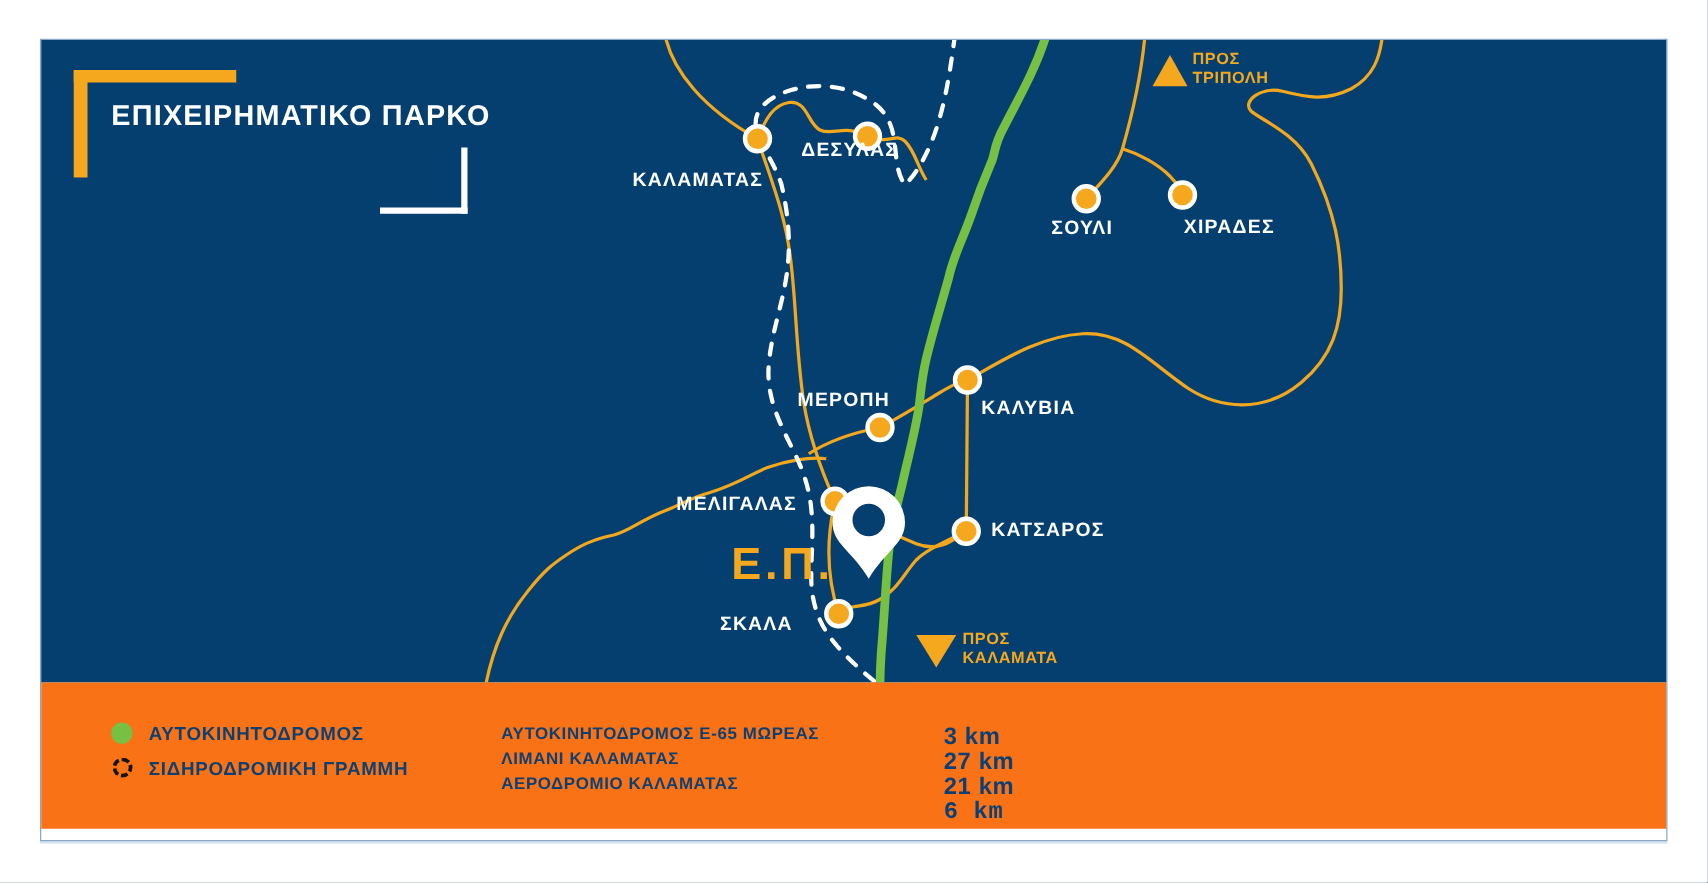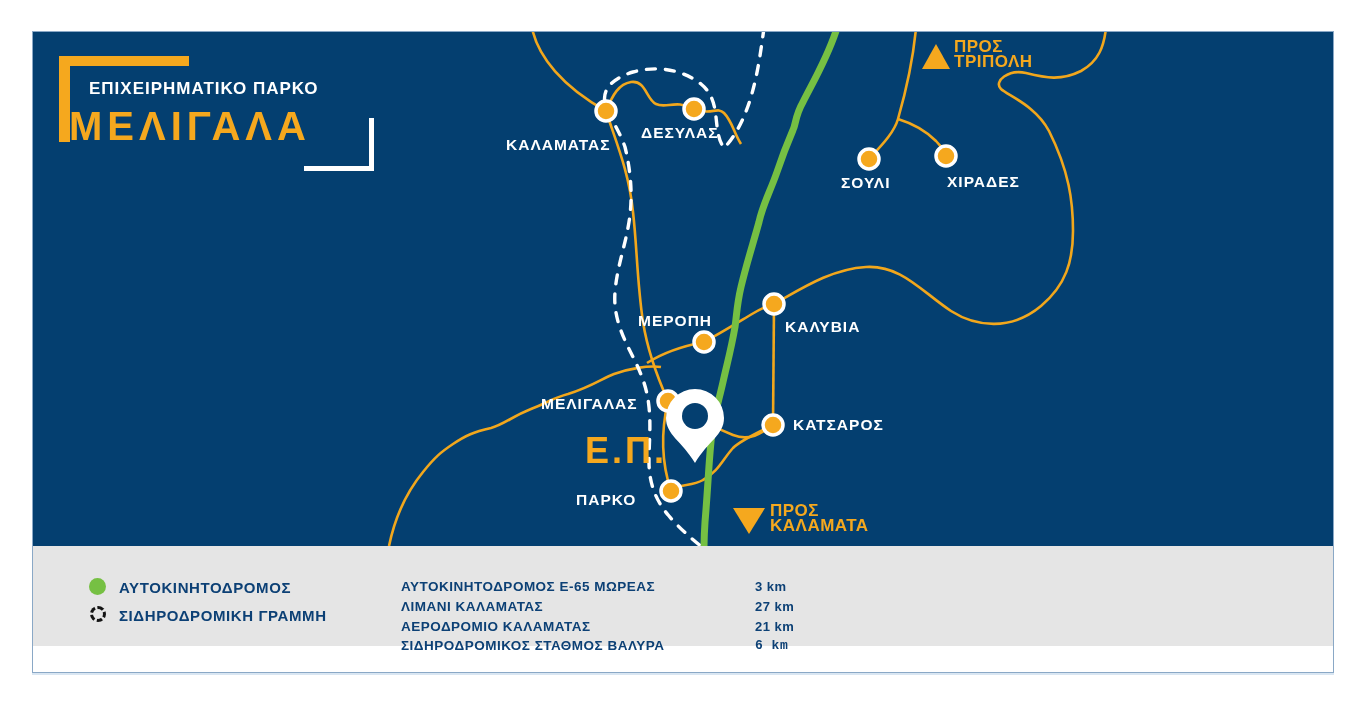--- a/index.html
+++ b/index.html
@@ -13,48 +13,48 @@
   .board{position:absolute;left:32px;top:31px;width:1302px;height:642px;
     border:1.5px solid var(--border);box-shadow:0 2px 0 #d9e6f2;}
   .map{position:relative;width:100%;height:514px;background:var(--navy);overflow:hidden;}
   .map svg{position:absolute;left:0;top:0;}
 
   
   .bracket-yellow{position:absolute;left:26px;top:24px;width:130px;height:86px;
     border-left:11px solid var(--yellow);border-top:10px solid var(--yellow);}
   .bracket-white{position:absolute;left:271px;top:86px;width:70px;height:53px;
     border-right:5px solid #fff;border-bottom:5px solid #fff;}
-  .brand-line1{position:absolute;left:56px;top:47px;color:#fff;font-size:17px;
+  .brand-line1{position:absolute;left:56px;top:47px;color:#fff;font-size:23px;
     font-weight:bold;letter-spacing:1px;white-space:nowrap;}
   .brand-line2{position:absolute;left:36px;top:72px;color:var(--yellow);font-size:40px;
     font-weight:bold;letter-spacing:5px;white-space:nowrap;}
 
   
   .town{position:absolute;color:#fff;font-size:15.5px;font-weight:bold;
     letter-spacing:1px;white-space:nowrap;}
   .park-label{position:absolute;left:513px;top:398px;color:var(--yellow);
     font-size:36px;font-weight:bold;letter-spacing:3px;margin-left:39px;}
-  .dir{position:absolute;color:var(--yellow);font-size:17px;font-weight:bold;
+  .dir{position:absolute;color:var(--yellow);font-size:13px;font-weight:bold;
     letter-spacing:0.5px;line-height:15px;white-space:nowrap;}
   .tri-up{position:absolute;width:0;height:0;border-left:14px solid transparent;
     border-right:14px solid transparent;border-bottom:25px solid var(--yellow);}
   .tri-down{position:absolute;width:0;height:0;border-left:16px solid transparent;
     border-right:16px solid transparent;border-top:26px solid var(--yellow);}
 
   
-  .legendbar{position:relative;width:100%;height:100px;background:#e5e5e5;}
+  .legendbar{position:relative;width:100%;height:117px;background:#f97316;}
   .legend-item-label{position:absolute;color:var(--legendtext);font-size:15px;
     font-weight:bold;letter-spacing:0.6px;white-space:nowrap;}
   .legend-dot{position:absolute;left:56px;top:32px;width:17px;height:17px;
     border-radius:50%;background:var(--green);}
   .legend-ring{position:absolute;left:57px;top:60px;width:16px;height:16px;
     border-radius:50%;border:3px dashed var(--railblack);}
   .dist-label{position:absolute;left:368px;color:var(--legendtext);font-size:13.5px;
     font-weight:bold;letter-spacing:0.5px;white-space:nowrap;text-align:right;}
-  .dist-value{position:absolute;left:722px;color:var(--legendtext);font-size:13px;
+  .dist-value{position:absolute;left:722px;color:var(--legendtext);font-size:19px;
     font-weight:bold;letter-spacing:0.5px;white-space:nowrap;}
 </style>
 </head>
 <body>
 
 <div class="page">
   <div class="board">
 
     <div class="map">
       <svg width="1302" height="514" viewBox="0 0 1302 514">
@@ -92,32 +92,31 @@
         </g>
 
         <g>
           <path fill="#ffffff" d="M662,431 C649,409 633,403 633,386 A29 29 0 1 1 691,386 C691,403 675,409 662,431 Z"></path>
           <circle cx="662" cy="384" r="13" fill="#043f70"></circle>
         </g>
       </svg>
 
       <div class="bracket-yellow"></div>
       <div class="brand-line1">ΕΠΙΧΕΙΡΗΜΑΤΙΚΟ ΠΑΡΚΟ</div>
-      <div class="brand-line2">ΜΕΛΙΓΑΛΑ</div>
       <div class="bracket-white"></div>
 
       <div class="town" style="left:473px;top:104px;">ΚΑΛΑΜΑΤΑΣ</div>
-      <div class="town" style="left:608px;top:92px;">ΔΕΣΥΛΑΣ</div>
+      <div class="town" style="left:608px;top:80px;">ΔΕΣΥΛΑΣ</div>
       <div class="town" style="left:808px;top:142px;">ΣΟΥΛΙ</div>
       <div class="town" style="left:914px;top:141px;text-align:right;">ΧΙΡΑΔΕΣ</div>
       <div class="town" style="left:605px;top:280px;">ΜΕΡΟΠΗ</div>
       <div class="town" style="left:752px;top:286px;">ΚΑΛΥΒΙΑ</div>
       <div class="town" style="left:508px;top:363px;">ΜΕΛΙΓΑΛΑΣ</div>
       <div class="town" style="left:760px;top:384px;">ΚΑΤΣΑΡΟΣ</div>
-      <div class="town" style="left:543px;top:459px;">ΠΑΡΚΟ</div>
+      <div class="town" style="left:543px;top:459px;">ΣΚΑΛΑ</div>
 
       <div class="park-label">Ε.Π.</div>
 
       <div class="tri-up" style="left:889px;top:12px;"></div>
       <div class="dir" style="left:921px;top:7px;">
         <span>ΠΡΟΣ</span><br>
         <span>ΤΡΙΠΟΛΗ</span>
       </div>
       <div class="tri-down" style="left:700px;top:476px;"></div>
       <div class="dir" style="left:737px;top:471px;">
@@ -131,18 +130,17 @@
       <div class="legend-item-label" style="left:86px;top:33px;">ΑΥΤΟΚΙΝΗΤΟΔΡΟΜΟΣ</div>
       <span class="legend-ring"></span>
       <div class="legend-item-label" style="left:86px;top:61px;">ΣΙΔΗΡΟΔΡΟΜΙΚΗ ΓΡΑΜΜΗ</div>
 
       <div class="dist-label" style="top:33px;">ΑΥΤΟΚΙΝΗΤΟΔΡΟΜΟΣ Ε-65 ΜΩΡΕΑΣ</div>
       <div class="dist-value" style="top:33px;">3 km</div>
       <div class="dist-label" style="top:53px;">ΛΙΜΑΝΙ ΚΑΛΑΜΑΤΑΣ</div>
       <div class="dist-value" style="top:53px;">27 km</div>
       <div class="dist-label" style="top:73px;">ΑΕΡΟΔΡΟΜΙΟ ΚΑΛΑΜΑΤΑΣ</div>
       <div class="dist-value" style="top:73px;text-align:right;">21 km</div>
-      <div class="dist-label" style="top:92px;">ΣΙΔΗΡΟΔΡΟΜΙΚΟΣ ΣΤΑΘΜΟΣ ΒΑΛΥΡΑ</div>
       <div class="dist-value" style="top:92px;font-family:Liberation Mono, monospace;">6 km</div>
     </div>
 
   </div>
 </div>
 
 </body></html>

